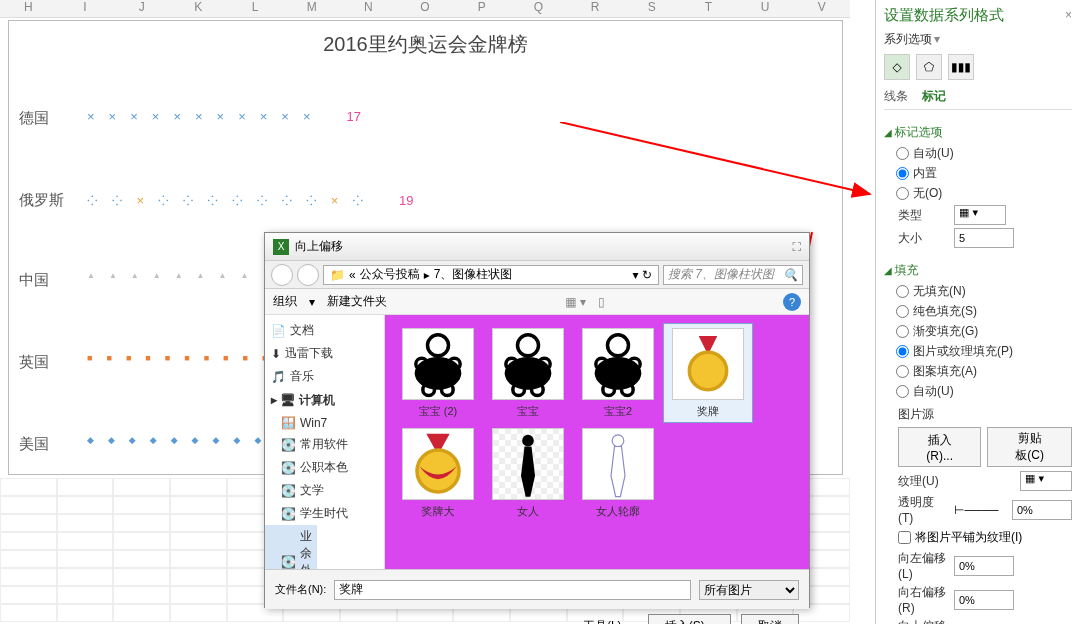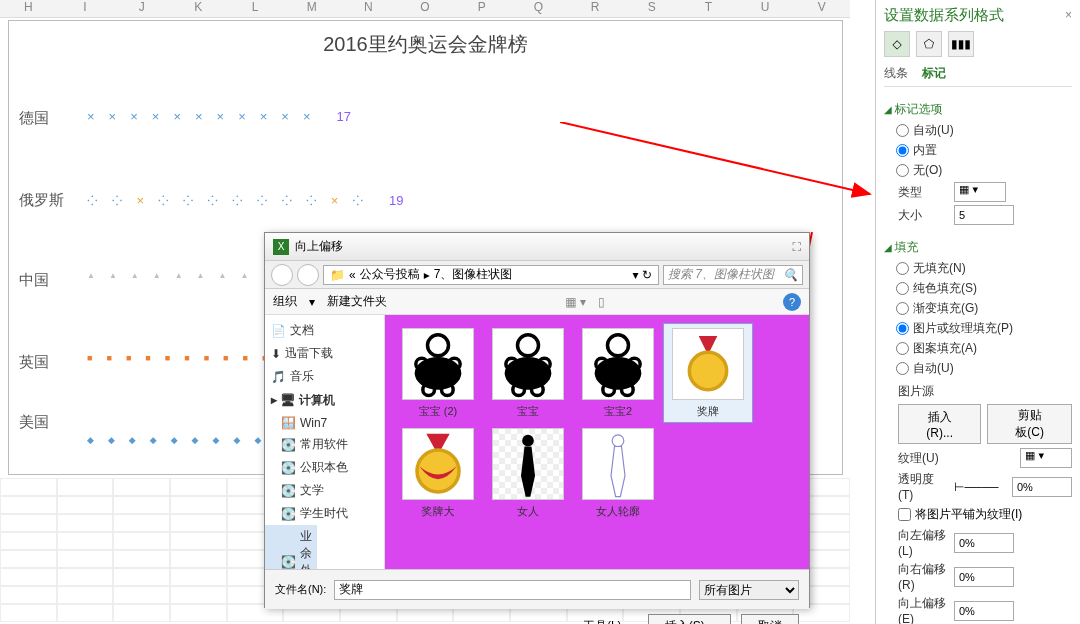--- a/index.html
+++ b/index.html
@@ -5,21 +5,21 @@
 *{margin:0;padding:0;box-sizing:border-box;font-family:"Microsoft YaHei",SimSun,sans-serif;font-size:12px}
 body{background:#fff;width:1080px;height:624px;overflow:hidden;position:relative}
 .sheet{position:absolute;left:0;top:0;width:850px;height:624px}
 .colheaders{display:flex;height:18px;background:#f3f3f3;border-bottom:1px solid #ddd}
 .colheaders div{flex:1;text-align:center;color:#888}
 .chart{position:absolute;left:8px;top:20px;width:835px;height:455px;border:1px solid #bbb;background:#fff}
 .chart-title{text-align:center;font-size:20px;color:#444;margin-top:10px}
 .rowlbl{position:absolute;left:10px;font-size:15px;color:#555}
 .markers{position:absolute;left:78px;display:flex;gap:14px;align-items:center}
 .markers span{font-size:13px}
-.val{font-size:15px;color:#8b5cf6;margin-left:12px}
+.val{font-size:15px;color:#ec4899;margin-left:22px}
 .grid{position:absolute;left:0;top:478px;width:850px}
 .grid .r{display:flex;height:18px}
 .grid .r div{flex:1;border:1px solid #eee}
 .sidepanel{position:absolute;right:0;top:0;width:205px;height:624px;border-left:1px solid #ccc;background:#fff;padding:6px 8px}
 .sp-title{font-size:15px;color:#2b7d2b;margin-bottom:6px}
 .sp-close{position:absolute;right:8px;top:8px;color:#888;cursor:pointer}
 .sp-sub{color:#333;margin:4px 0}
 .sp-subarrow{color:#888;margin-left:2px}
 .sp-iconrow{display:flex;gap:6px;margin:6px 0 8px}
 .sp-iconrow .ic{width:26px;height:26px;border:1px solid #ccc;background:#f0f0f0;display:flex;align-items:center;justify-content:center}
@@ -140,21 +140,21 @@
           <span style="color: rgb(237, 125, 49); font-size: 9px;">■</span>
           <span style="color: rgb(237, 125, 49); font-size: 9px;">■</span>
           <span style="color: rgb(237, 125, 49); font-size: 9px;">■</span>
           <span style="color: rgb(237, 125, 49); font-size: 9px;">■</span>
           <span style="color: rgb(237, 125, 49); font-size: 9px;">■</span>
           <span style="color: rgb(237, 125, 49); font-size: 9px;">■</span>
           <span style="color: rgb(237, 125, 49); font-size: 9px;">■</span>
           <span style="color: rgb(237, 125, 49); font-size: 9px;">■</span>
           <span style="color: rgb(237, 125, 49); font-size: 9px;">■</span>
         </div>
-        <div class="rowlbl" style="top: 392px;">美国</div>
+        <div class="rowlbl" style="top: 414px;">美国</div>
         <div class="markers" style="top: 414px;">
           <span style="color: rgb(91, 155, 213); font-size: 9px;">◆</span>
           <span style="color: rgb(91, 155, 213); font-size: 9px;">◆</span>
           <span style="color: rgb(91, 155, 213); font-size: 9px;">◆</span>
           <span style="color: rgb(91, 155, 213); font-size: 9px;">◆</span>
           <span style="color: rgb(91, 155, 213); font-size: 9px;">◆</span>
           <span style="color: rgb(91, 155, 213); font-size: 9px;">◆</span>
           <span style="color: rgb(91, 155, 213); font-size: 9px;">◆</span>
           <span style="color: rgb(91, 155, 213); font-size: 9px;">◆</span>
           <span style="color: rgb(91, 155, 213); font-size: 9px;">◆</span>
@@ -311,20 +311,21 @@
     <line x1="0" y1="0" x2="310" y2="72" stroke="red" stroke-width="2" marker-end="url(#ah)"></line>
   </svg>
 <svg class="arrow" style="left:776px;top:232px" width="40" height="160">
     <line x1="36" y1="0" x2="4" y2="155" stroke="red" stroke-width="2" marker-end="url(#ah)"></line>
   </svg>
 <div class="redcirc" style="left:878px;top:210px;width:90px;height:24px"></div>
 
 <div class="sidepanel">
   <div class="sp-title">设置数据系列格式</div>
   <div class="sp-close">×</div>
+  <div class="sp-sub"><span>系列选项</span><span class="sp-subarrow">▾</span></div>
   <div class="sp-iconrow">
     <div class="ic" style="background:#d9ead9">◇</div>
     <div class="ic">⬠</div>
     <div class="ic">▮▮▮</div>
   </div>
   <div class="sp-tabs">
     <span>线条</span>
     <span class="active">标记</span>
   </div>
   <div class="sp-section">标记选项</div>

